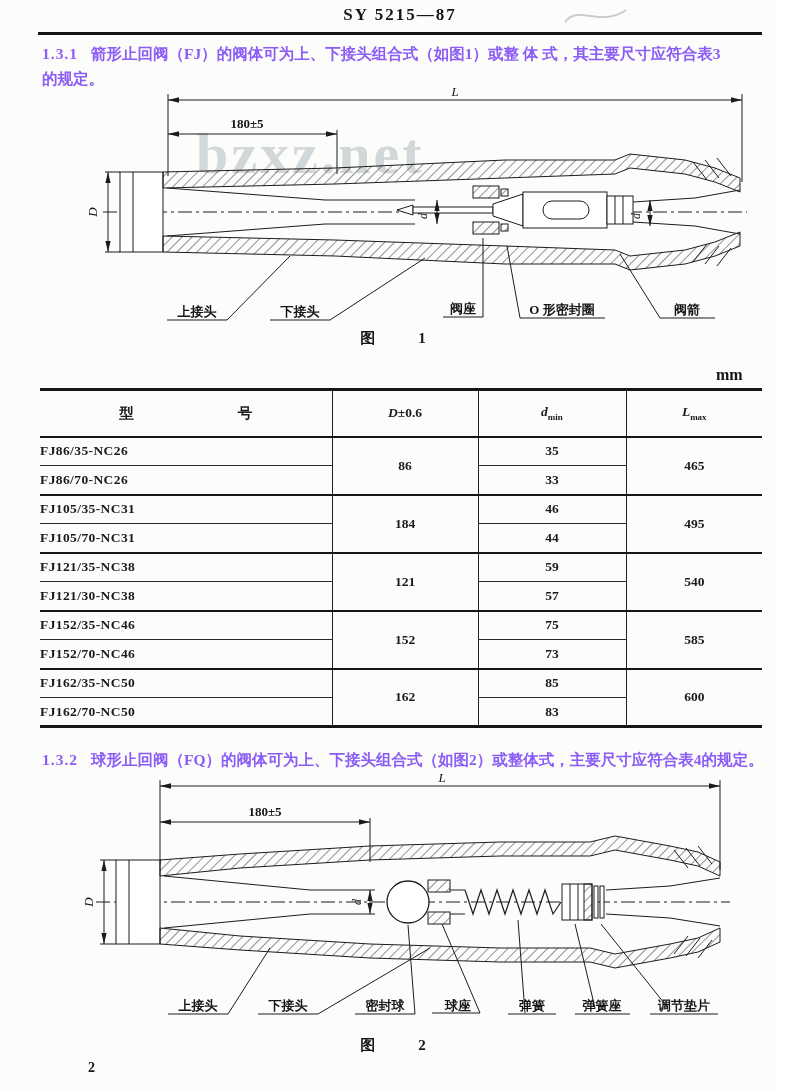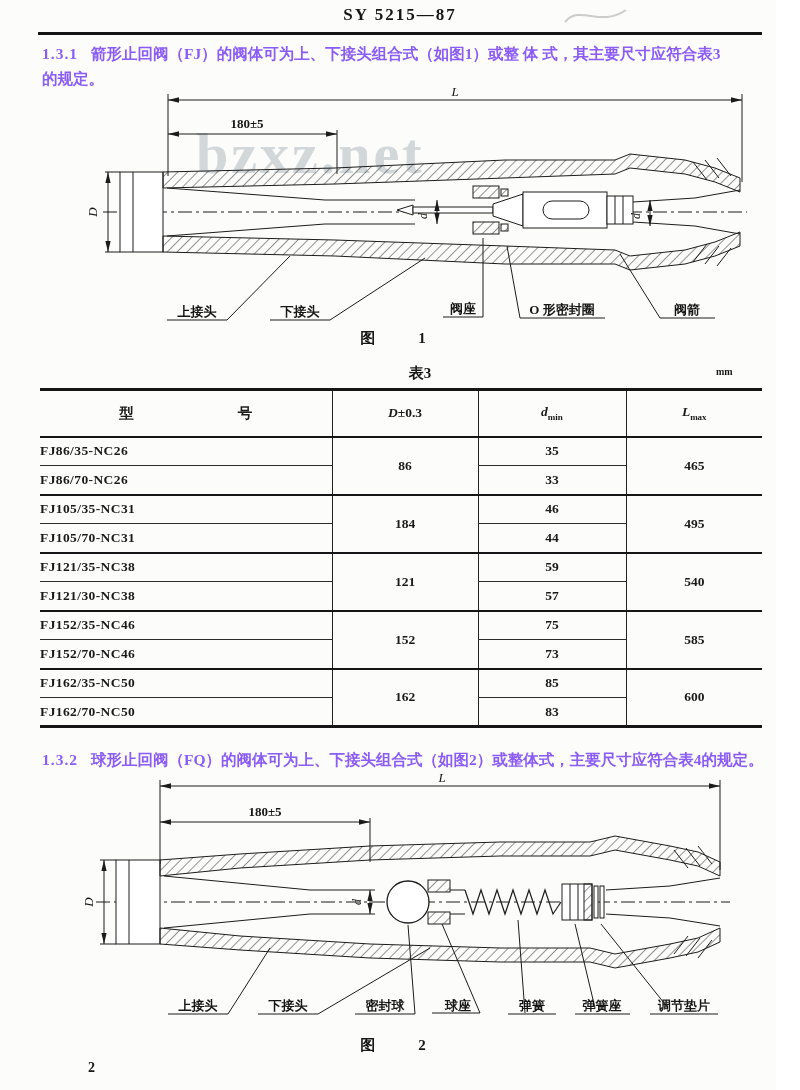--- a/index.html
+++ b/index.html
@@ -27,21 +27,21 @@
   .fig2{left:70px;top:772px;}
   svg{font-family:"Liberation Serif",serif;}
   .cap{position:absolute;left:0;width:800px;text-align:center;font-size:15px;font-weight:bold;}
   .cap1{top:329px;}
   .cap2{top:1036px;}
   .cap span{letter-spacing:14px;}
 
   
   .tbl-title{position:absolute;top:364px;left:40px;width:760px;text-align:center;
              font-size:15px;font-weight:bold;}
-  .tbl-unit{position:absolute;top:366px;left:716px;font-size:10px;font-weight:bold;}
+  .tbl-unit{position:absolute;top:366px;left:716px;font-size:16px;font-weight:bold;}
   table.t3{position:absolute;left:40px;top:388px;width:722px;border-collapse:collapse;
            table-layout:fixed;border-top:3px solid #161616;border-bottom:3px solid #161616;}
   table.t3 td,table.t3 th{padding:0;font-weight:bold;font-size:13.5px;color:#1a1a1a;}
   table.t3 thead tr{height:47px;}
   table.t3 tbody tr{height:29px;margin-left:36px;}
   table.t3 thead th{border-bottom:2px solid #161616;}
   .vb{border-left:1.3px solid #222;}
   .model{text-align:left;padding-left:48px;letter-spacing:0.4px;}
   .num{text-align:center;}
   .pb{border-bottom:1.4px solid #2b2b2b;}
@@ -147,40 +147,39 @@
     <text x="565" y="130" transform="rotate(-90 565 130)" text-anchor="middle" font-size="12" font-style="italic" fill="#161616">d</text>
 
     <text x="122" y="230" text-anchor="middle" font-size="13" font-weight="bold" fill="#161616">上接头</text>
     <text x="225" y="230" text-anchor="middle" font-size="13" font-weight="bold" fill="#161616">下接头</text>
     <text x="388" y="227" text-anchor="middle" font-size="13" font-weight="bold" fill="#161616">阀座</text>
     <text x="487" y="228" text-anchor="middle" font-size="13" font-weight="bold" fill="#161616">O 形密封圈</text>
     <text x="612" y="228" text-anchor="middle" font-size="13" font-weight="bold" fill="#161616">阀箭</text>
   </svg>
   <div class="cap cap1"><span>图　1</span></div>
 
-  <div class="tbl-title">表3</div>
   <div class="tbl-unit">mm</div>
 
   <table class="t3">
     <colgroup>
         <col style="width:292px">
         <col style="width:146px">
         <col style="width:148px">
         <col style="width:136px">
       </colgroup>
     <thead>
       <tr>
         <th>
           <div class="mh">
               <span>型</span>
               <span>号</span>
             </div>
         </th>
         <th class="vb num">
-          <span class="it">D</span><span>±0.3</span>
+          <span class="it">D</span><span>±0.6</span>
         </th>
         <th class="vb num">
           <span class="it">d</span><sub>min</sub>
         </th>
         <th class="vb num">
           <span class="it">L</span><sub>max</sub>
         </th>
       </tr>
     </thead>
     <tbody>

